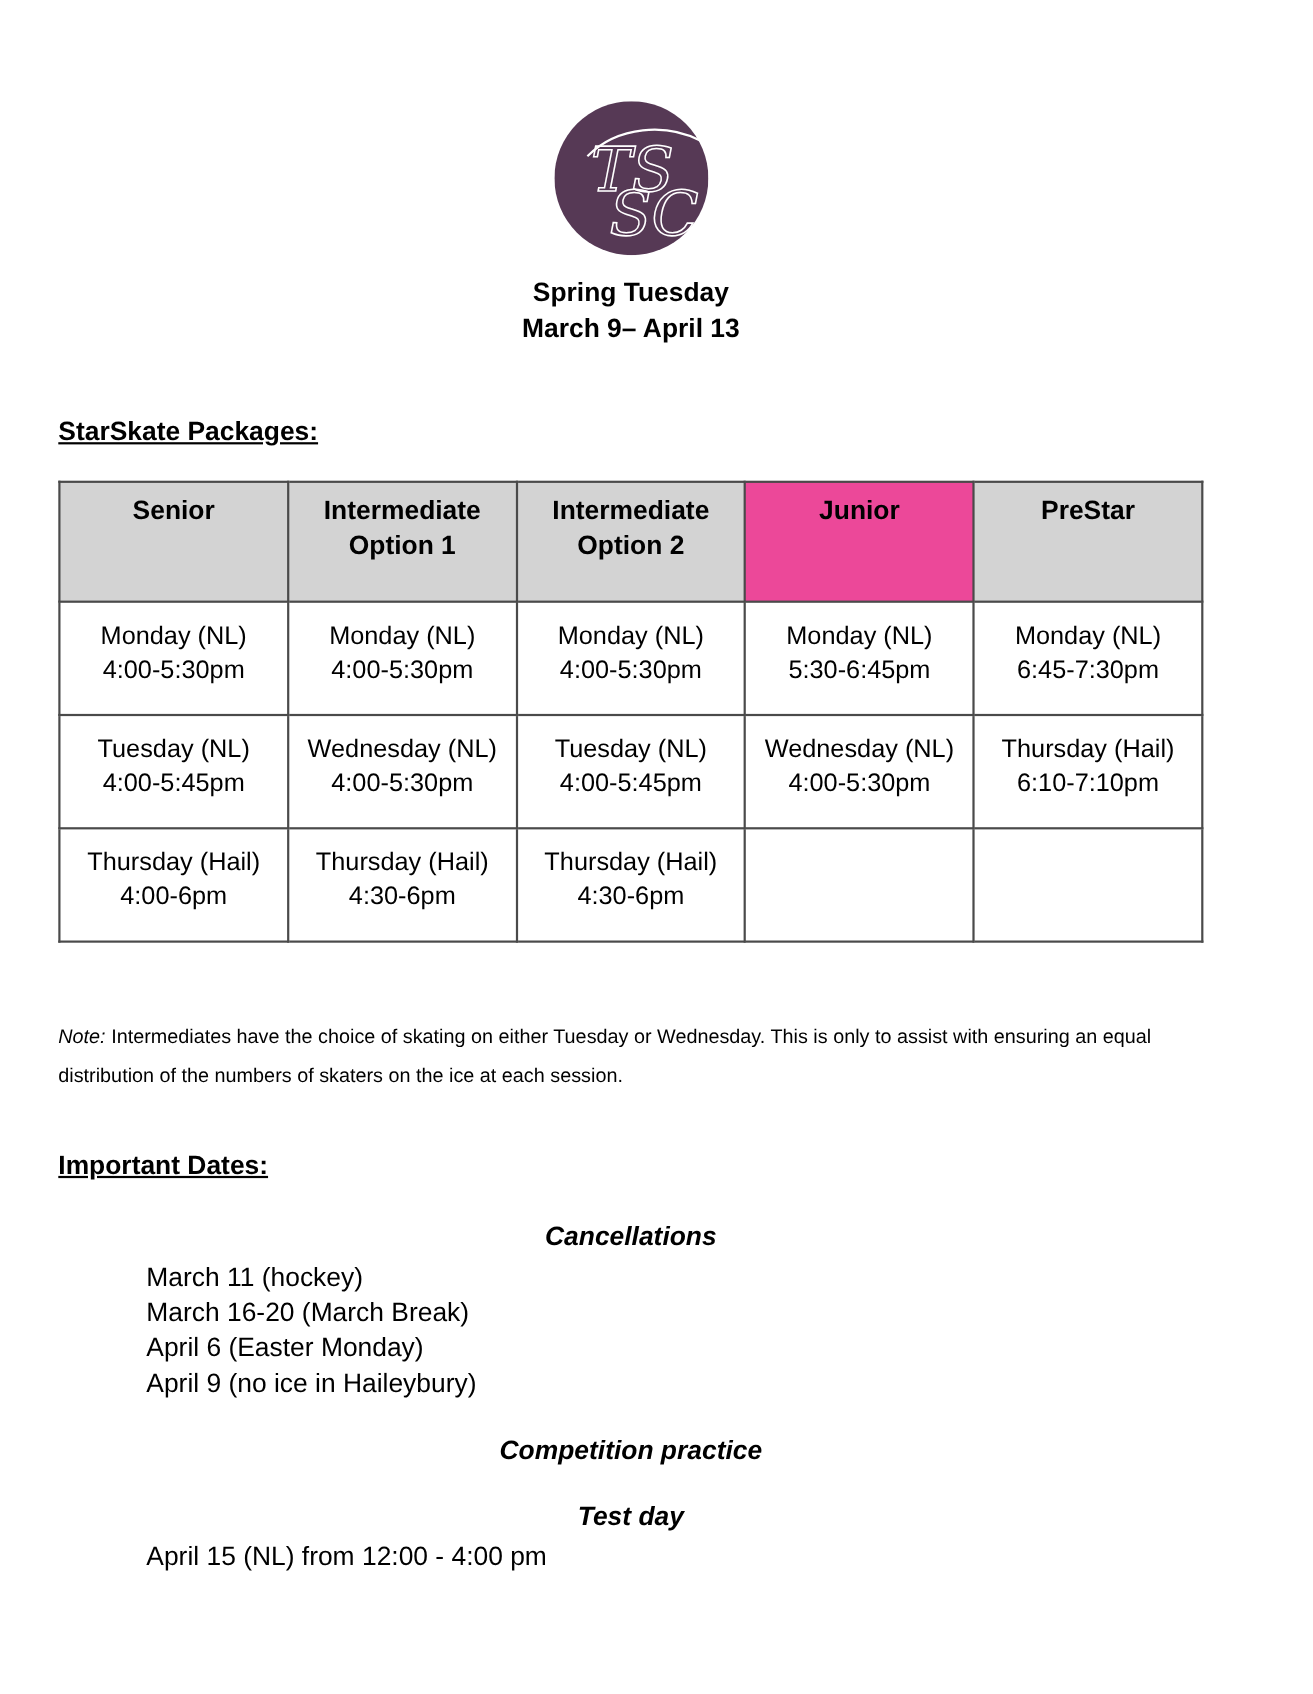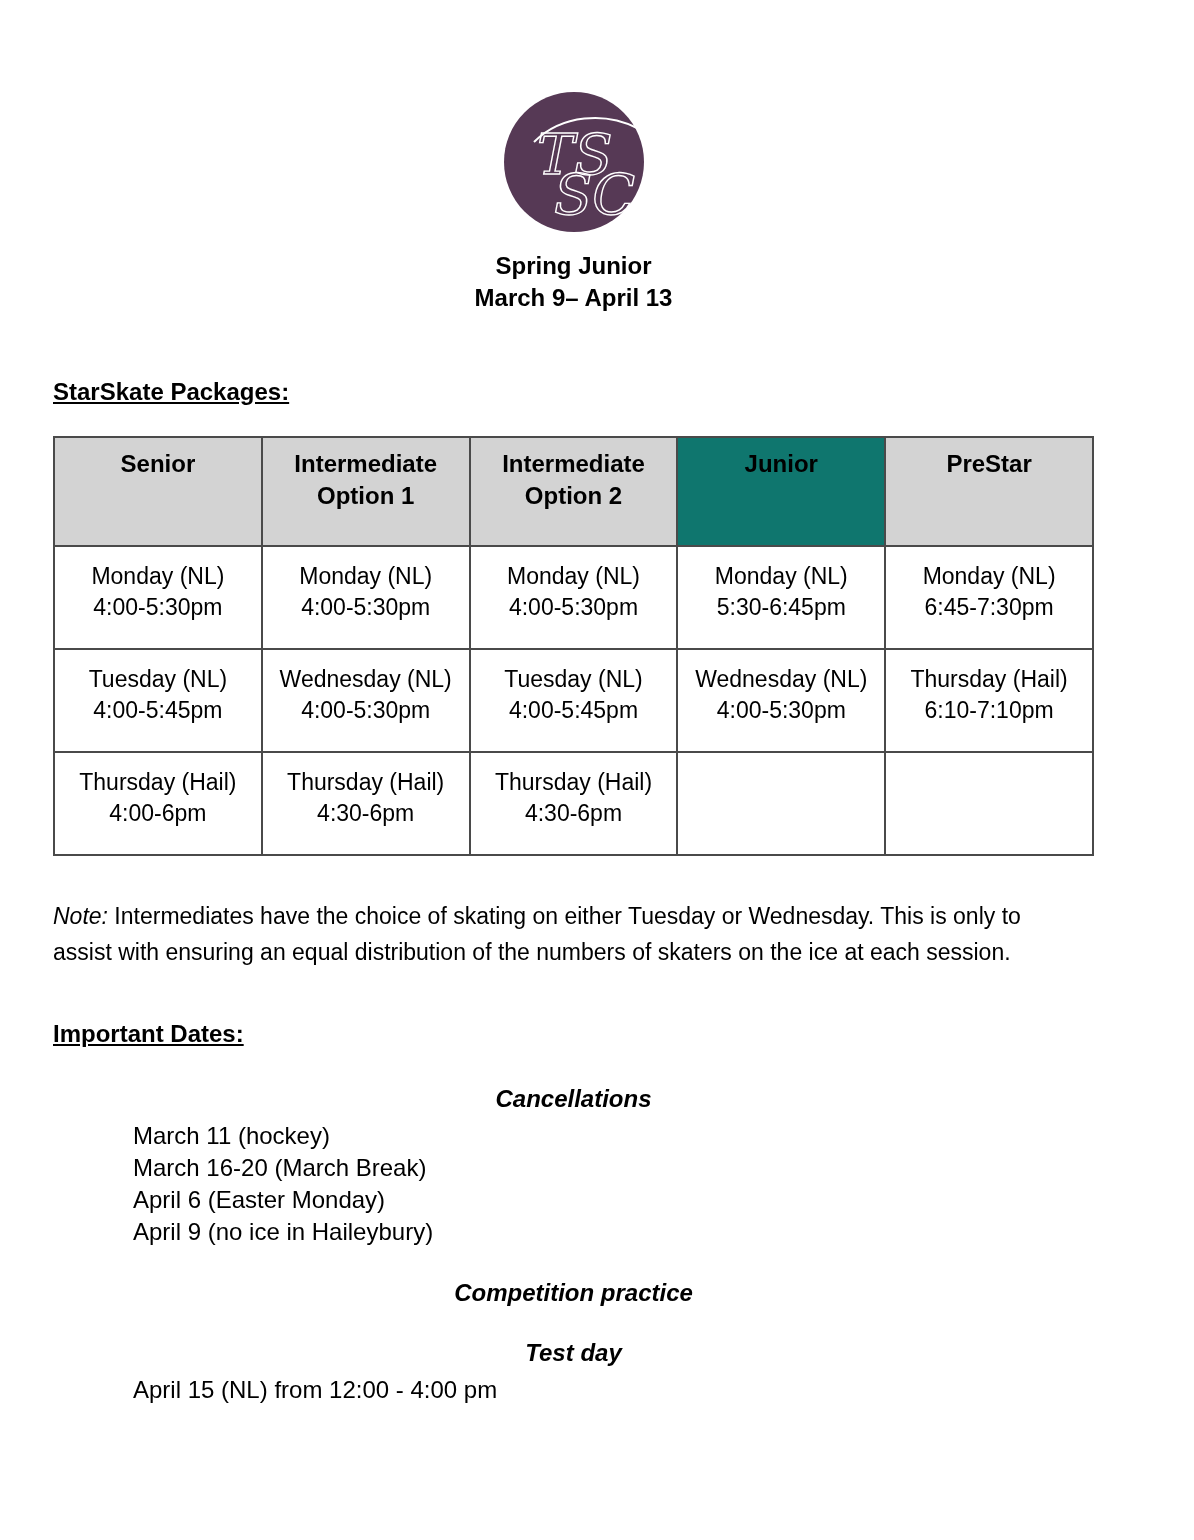--- a/index.html
+++ b/index.html
@@ -74,22 +74,22 @@
     line-height: 32px;
   }
   table.packages td {
     font-size: 23px;
     font-weight: normal;
     height: 86px;
     padding-top: 14px;
     line-height: 31px;
   }
   .note-para {
-    margin: 42px 0 0 0;
-    font-size: 23px;
+    margin: 67px 0 0 0;
+    font-size: 18px;
     line-height: 36px;
     width: 1020px;
   }
   .note-para em {
     font-style: italic;
   }
   .important-heading {
     margin-top: 50px;
   }
   .date-section {
@@ -122,33 +122,33 @@
 <div class="page">
   <div class="content">
 
     <div class="header-block">
       <svg class="logo-svg" width="140" height="140" viewBox="0 0 140 140">
         <circle id="logo-circle" cx="70" cy="70" r="70" fill="#563955"></circle>
         <path d="M30 50 C 58 22, 102 20, 133 36" stroke="#ffffff" fill="none" stroke-width="2"></path>
         <text class="logo-text" x="33" y="82">TS</text>
         <text class="logo-text" x="50" y="122">SC</text>
       </svg>
-      <div class="doc-title">Spring Junior</div>
+      <div class="doc-title">Spring Tuesday</div>
       <div class="doc-subtitle">March 9– April 13</div>
     </div>
 
     <div class="section-heading">StarSkate Packages:</div>
 
     <table class="packages">
       <thead>
         <tr id="packages-header-row">
             <th style="background: rgb(211, 211, 211);">Senior</th>
             <th style="background: rgb(211, 211, 211);">Intermediate Option 1</th>
             <th style="background: rgb(211, 211, 211);">Intermediate Option 2</th>
-            <th style="background: #0f766e;">Junior</th>
+            <th style="background: #ec4899;">Junior</th>
             <th style="background: rgb(211, 211, 211);">PreStar</th>
           </tr>
       </thead>
       <tbody id="packages-body">
           <tr>
             <td>
               <div>Monday (NL)</div>
               <div>4:00-5:30pm</div>
             </td>
             <td>

